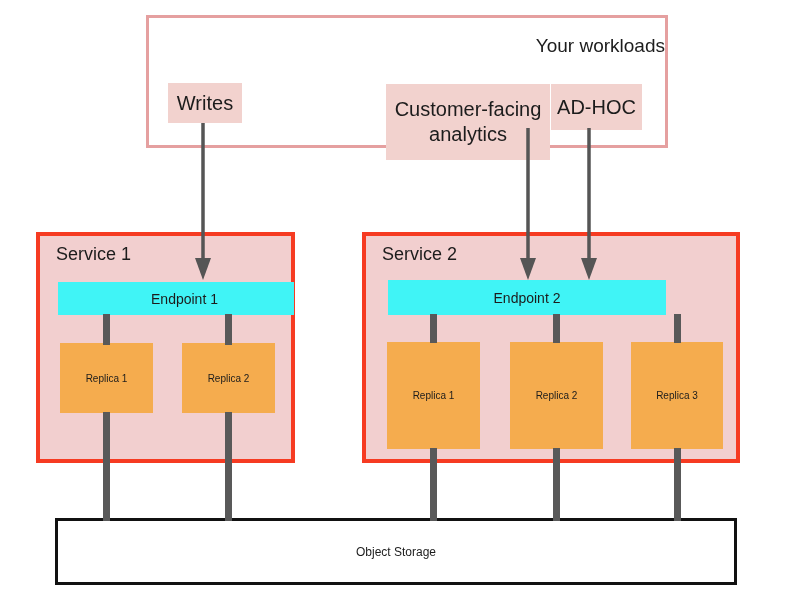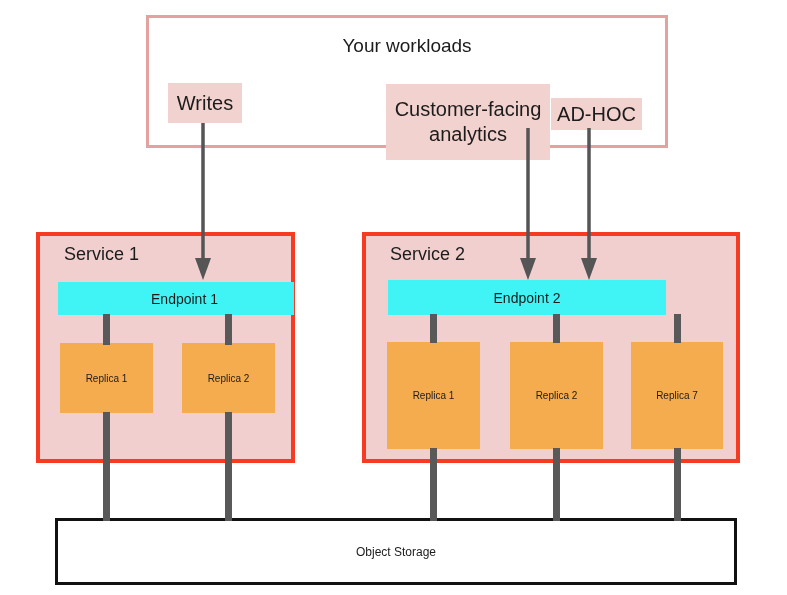--- a/index.html
+++ b/index.html
@@ -15,31 +15,31 @@
     --text:#1c1c1c;
   }
   html,body{margin:0;padding:0;background:#ffffff;}
   .canvas{
     position:relative;width:787px;height:595px;background:#ffffff;overflow:hidden;
     font-family:"Liberation Sans","DejaVu Sans",sans-serif;color:var(--text);
   }
   .box{position:absolute;box-sizing:border-box;}
   
   .workloads{left:146px;top:15px;width:522px;height:133px;border:3px solid var(--workloads-border);background:#fff;}
-  .workloads-title{position:absolute;left:0;right:0;top:17px;text-align:center;font-size:19px;}
+  .workloads-title{position:absolute;left:0;right:0;top:17px;text-align:right;font-size:19px;}
   .witem{position:absolute;display:flex;align-items:center;justify-content:center;text-align:center;
          font-size:20px;background:var(--workload-item-bg);line-height:1.25;}
   .witem.writes{left:19px;top:65px;width:74px;height:40px;}
   .witem.cfa{left:237px;top:66px;width:152px;height:44px;padding:16px 6px;}
-  .witem.adhoc{left:402px;top:80px;width:91px;height:32px;}
+  .witem.adhoc{left:402px;top:66px;width:91px;height:46px;}
   
   .service{border:4px solid var(--service-border);background:var(--service-bg);}
   .service.s1{left:36px;top:232px;width:259px;height:231px;}
   .service.s2{left:362px;top:232px;width:378px;height:231px;padding-left:28px;}
-  .service-title{position:absolute;left:24px;top:8px;font-size:18px;}
+  .service-title{position:absolute;left:16px;top:8px;font-size:18px;}
   .endpoint{position:absolute;display:flex;align-items:center;justify-content:center;
             font-size:14px;background:var(--endpoint-bg);}
   .e1{left:18px;top:46px;width:219px;height:33px;padding-left:17px;}
   .e2{left:22px;top:44px;width:278px;height:35px;}
   .replica{position:absolute;display:flex;align-items:center;justify-content:center;
            font-size:10px;background:var(--replica-bg);}
   .r11{left:20px;top:107px;width:93px;height:70px;}
   .r12{left:142px;top:107px;width:93px;height:70px;}
   .r21{left:21px;top:106px;width:93px;height:107px;}
   .r22{left:144px;top:106px;width:93px;height:107px;}
@@ -70,21 +70,21 @@
     <div class="endpoint e1">Endpoint 1</div>
     <div class="replica r11">Replica 1</div>
     <div class="replica r12">Replica 2</div>
   </div>
 
   <div class="box service s2">
     <div class="service-title">Service 2</div>
     <div class="endpoint e2">Endpoint 2</div>
     <div class="replica r21">Replica 1</div>
     <div class="replica r22">Replica 2</div>
-    <div class="replica r23">Replica 7</div>
+    <div class="replica r23">Replica 3</div>
   </div>
 
   <div class="box storage">
     <span>Object Storage</span>
   </div>
 
   <svg class="overlay" width="787" height="595" viewBox="0 0 787 595">
 
     <line class="connector" x1="106.5" y1="314" x2="106.5" y2="345"></line>
     <line class="connector" x1="228.5" y1="314" x2="228.5" y2="345"></line>

